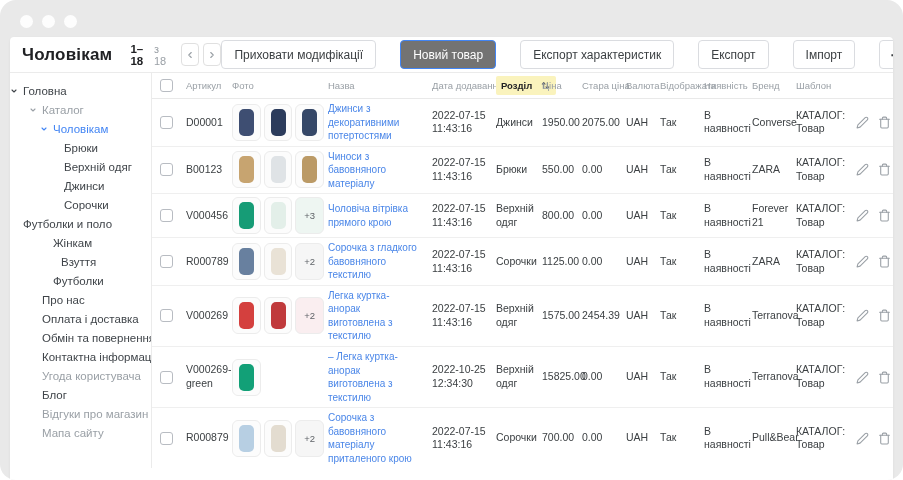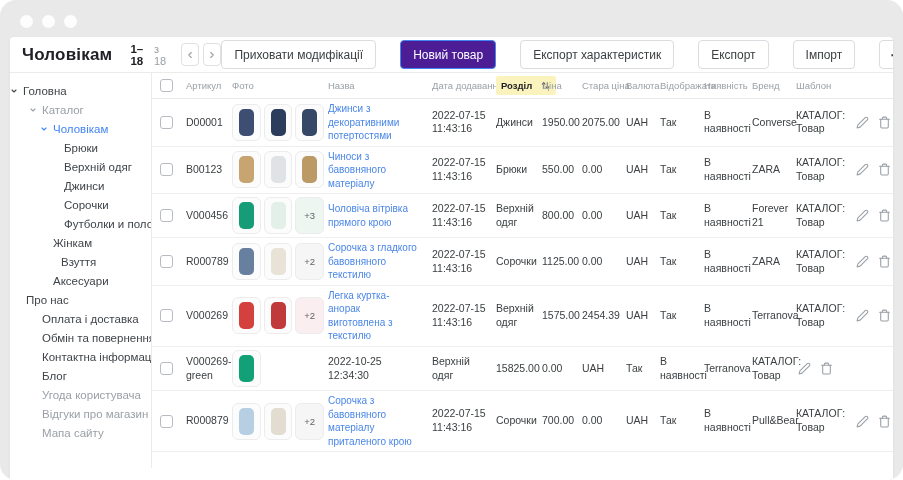--- a/index.html
+++ b/index.html
@@ -21,21 +21,21 @@
   .pager { display:flex; align-items:center; margin-left:18px; gap:4px; }
   .pager .range { font-size:11.5px; font-weight:700; color:#202124; }
   .pager .of { font-size:11px; color:#9aa0a6; margin-right:8px; }
   .pg { width:23px; height:23px; border:1px solid #e0e0e0; border-radius:4px;
         background:#fff; display:inline-flex; align-items:center; justify-content:center;
         color:#9aa0a6; cursor:pointer; }
   .toolbar { margin-left:auto; display:flex; gap:24px; align-items:center;justify-content:flex-end; }
   .tbtn { height:29px; padding:0 12px; font-size:12px; color:#3c4043; background:#fff;
           border:1px solid #dadce0; border-radius:4px; cursor:pointer; white-space:nowrap;
           font-family:"Liberation Sans", sans-serif; }
-  .tbtn.primary { background:#4c1d95; border-color:#4285f4; color:#fff; }
+  .tbtn.primary { background:#737373; border-color:#4285f4; color:#fff; }
   .tbtn.more { font-weight:700; letter-spacing:1px; padding:0 10px; }
 
   
   .content { display:flex; height:395px; }
   .sidebar { width:142px; flex:0 0 142px; border-right:1px solid #ebebeb;
              padding-top:8px; overflow:hidden; }
   .sidebar ul { list-style:none; }
   .side-item { display:flex; align-items:center; height:19px; font-size:11.5px;
                color:#3f4449; cursor:pointer; white-space:nowrap; }
   .side-item.muted { color:#9aa0a6; }
@@ -142,59 +142,59 @@
               <span>Верхній одяг</span>
             </li>
             <li class="side-item normal" style="padding-left: 41px;">
               <span class="tree-chevron"></span>
               <span>Джинси</span>
             </li>
             <li class="side-item normal" style="padding-left: 41px;">
               <span class="tree-chevron"></span>
               <span>Сорочки</span>
             </li>
-            <li class="side-item normal" style="padding-left: 41px;">
+            <li class="side-item normal" style="">
               <span class="tree-chevron"></span>
               <span>Футболки и поло</span>
             </li>
             <li class="side-item normal" style="padding-left: 30px;">
               <span class="tree-chevron"></span>
               <span>Жінкам</span>
             </li>
             <li class="side-item normal" style="padding-left: 30px; margin-left: 8px;">
               <span class="tree-chevron"></span>
               <span>Взуття</span>
             </li>
             <li class="side-item normal" style="padding-left: 30px;">
               <span class="tree-chevron"></span>
-              <span>Аксесуари</span>
-            </li>
-            <li class="side-item normal" style="padding-left: 3px;">
+              <span>Футболки</span>
+            </li>
+            <li class="side-item normal" style="padding-left: 19px;">
               <span class="tree-chevron"></span>
               <span>Про нас</span>
             </li>
             <li class="side-item normal" style="padding-left: 19px;">
               <span class="tree-chevron"></span>
               <span>Оплата і доставка</span>
             </li>
             <li class="side-item normal" style="padding-left: 19px;">
               <span class="tree-chevron"></span>
               <span>Обмін та повернення</span>
             </li>
             <li class="side-item normal" style="padding-left: 19px;">
               <span class="tree-chevron"></span>
               <span>Контактна інформація</span>
             </li>
+            <li class="side-item muted" style="padding-left: 19px;">
+              <span class="tree-chevron"></span>
+              <span>Угода користувача</span>
+            </li>
             <li class="side-item normal" style="padding-left: 19px;">
               <span class="tree-chevron"></span>
               <span>Блог</span>
-            </li>
-            <li class="side-item muted" style="padding-left: 19px;">
-              <span class="tree-chevron"></span>
-              <span>Угода користувача</span>
             </li>
             <li class="side-item muted" style="padding-left: 19px;">
               <span class="tree-chevron"></span>
               <span>Відгуки про магазин</span>
             </li>
             <li class="side-item muted" style="padding-left: 19px; text-align: center;">
               <span class="tree-chevron"></span>
               <span>Мапа сайту</span>
             </li>
           </ul>
@@ -419,20 +419,21 @@
             <div class="trow">
               <div class="td">
                 <div class="cb"></div>
               </div>
               <div class="td">V000269-green</div>
               <div class="photos">
                 <div class="thumb">
                   <div class="garment" style="background: rgb(18, 160, 119);"></div>
                 </div>
               </div>
+              <div class="td"><a class="plink">– Легка куртка-анорак виготовлена з текстилю</a></div>
               <div class="datecell">
                 <span>2022-10-25</span>
                 <span>12:34:30</span>
               </div>
               <div class="td">Верхній одяг</div>
               <div class="td num">15825.00</div>
               <div class="td num">0.00</div>
               <div class="td">UAH</div>
               <div class="td">Так</div>
               <div class="td">В наявності</div>

